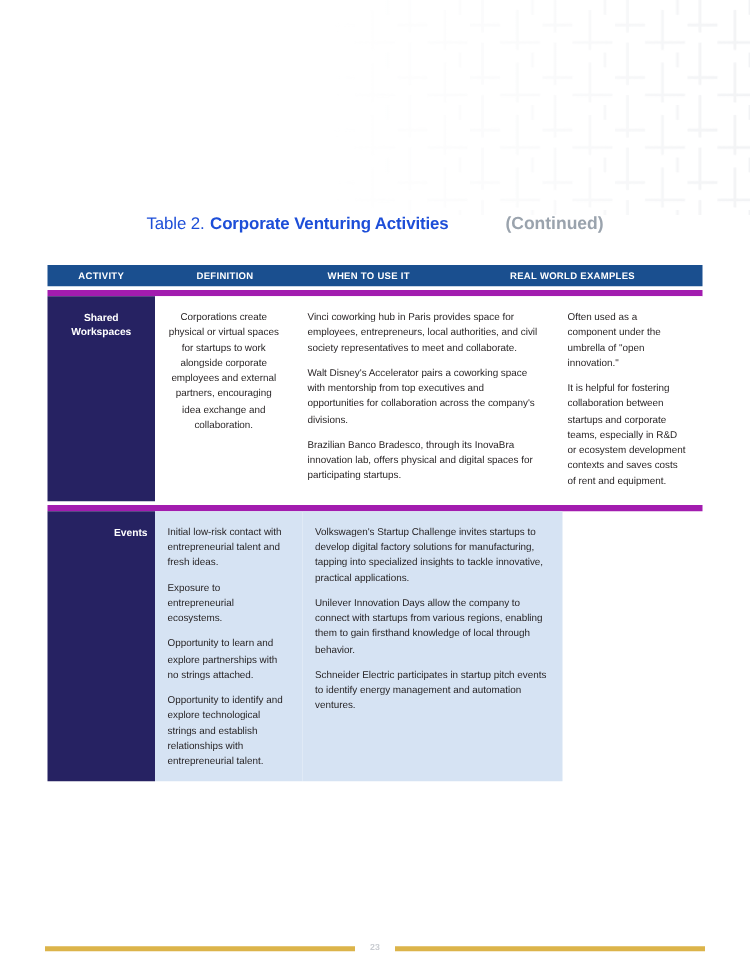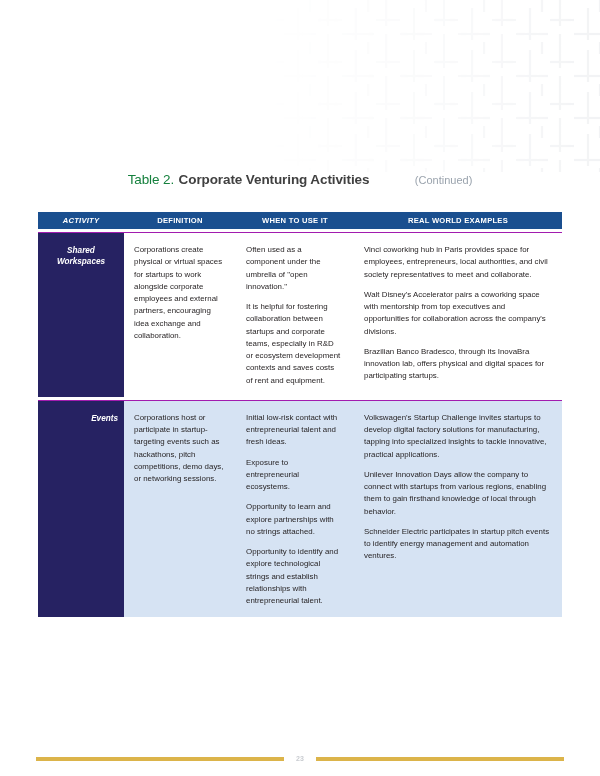--- a/index.html
+++ b/index.html
@@ -32,35 +32,35 @@
     position: absolute;
     top: 170px;
     left: 0;
     width: 600px;
     text-align: center;
     z-index: 2;
     white-space: nowrap;
   }
   #doc-title .t-prefix {
     font-size: 13.5px;
-    color: #15803d;
+    color: #1d4ed8;
     font-weight: 400;
     letter-spacing: -0.1px;
     margin-top: 28px;
   }
   #doc-title .t-main {
     font-size: 13.5px;
     color: #153f75;
     font-weight: bold;
     letter-spacing: -0.1px;
   }
   #doc-title .t-suffix {
-    font-size: 11px;
+    font-size: 14px;
     color: #9aa3ad;
-    font-weight: 400;
+    font-weight: 700;
     padding-left: 41px;
   }
 
   
   #cv-table {
     position: absolute;
     left: 38px;
     top: 212px;
     width: 524px;
     z-index: 2;
@@ -73,29 +73,29 @@
     align-items: center;
   }
   .tbl-head .hc {
     color: #ffffff;
     font-size: 7.6px;
     font-weight: bold;
     letter-spacing: 0.25px;
     text-align: center;
   }
 
-  .col-a { width: 86px; flex: 0 0 86px; font-style: italic; }
-  .col-b { width: 112px; flex: 0 0 112px; }
+  .col-a { width: 86px; flex: 0 0 86px; }
+  .col-b { width: 112px; flex: 0 0 112px; text-align: center; }
   .col-c { width: 118px; flex: 0 0 118px; }
   .col-d { width: 208px; flex: 0 0 208px; }
 
   .tbl-row {
     display: flex;
     margin-top: 3px;
-    border-top: 1px solid #a21caf;
+    border-top: 5px solid #a21caf;
   }
   .cell-activity {
     background: #262262;
     color: #ffffff;
     font-size: 8.2px;
     font-weight: bold;
     text-align: center;
     padding: 12px 6px 10px 6px;
     line-height: 1.35;
     box-sizing: border-box;
@@ -163,54 +163,51 @@
         <line x1="10" y1="34" x2="10" y2="52"></line>
         <line x1="50" y1="-4" x2="50" y2="12"></line>
       </g>
     </pattern>
   </defs>
   <rect x="0" y="0" width="340" height="172" fill="url(#maze)" mask="url(#fadeMask)"></rect>
 </svg>
 
 <div id="doc-title">
   <span class="t-prefix">Table 2.</span>
-  <span class="t-main" style="color: #404040; margin-top: 47px;">Corporate Venturing Activities</span>
+  <span class="t-main" style="color: #1d4ed8; margin-top: 47px;">Corporate Venturing Activities</span>
   <span class="t-suffix">(Continued)</span>
 </div>
 
 <div id="cv-table">
 
   <div class="tbl-head" style="background: rgb(26, 79, 143);">
     <div class="hc col-a">ACTIVITY</div>
     <div class="hc col-b">DEFINITION</div>
     <div class="hc col-c">WHEN TO USE IT</div>
     <div class="hc col-d">REAL WORLD EXAMPLES</div>
   </div>
 
   <div class="tbl-row row-shaded">
     <div class="cell-activity col-a" style="background: rgb(38, 34, 98);">Shared Workspaces</div>
     <div class="cell-body col-b">
         <p>Corporations create physical or virtual spaces for startups to work alongside corporate employees and external partners, encouraging idea exchange and collaboration.</p>
       </div>
-    <div class="cell-body col-c">
-        <p>Often used as a component under the umbrella of "open innovation."</p>
-        <p>It is helpful for fostering collaboration between startups and corporate teams, especially in R&amp;D or ecosystem development contexts and saves costs of rent and equipment.</p>
-      </div>
     <div class="cell-body col-d">
         <p>Vinci coworking hub in Paris provides space for employees, entrepreneurs, local authorities, and civil society representatives to meet and collaborate.</p>
         <p>Walt Disney's Accelerator pairs a coworking space with mentorship from top executives and opportunities for collaboration across the company's divisions.</p>
         <p>Brazilian Banco Bradesco, through its InovaBra innovation lab, offers physical and digital spaces for participating startups.</p>
       </div>
+    <div class="cell-body col-c">
+        <p>Often used as a component under the umbrella of "open innovation."</p>
+        <p>It is helpful for fostering collaboration between startups and corporate teams, especially in R&amp;D or ecosystem development contexts and saves costs of rent and equipment.</p>
+      </div>
   </div>
 
   <div class="tbl-row row-tinted">
     <div class="cell-activity col-a" style="background: rgb(38, 34, 98); text-align: right;">Events</div>
-    <div class="cell-body col-b" style="background: rgb(214, 227, 243);">
-        <p>Corporations host or participate in startup-targeting events such as hackathons, pitch competitions, demo days, or networking sessions.</p>
-      </div>
     <div class="cell-body col-c" style="background: rgb(214, 227, 243);">
         <p>Initial low-risk contact with entrepreneurial talent and fresh ideas.</p>
         <p>Exposure to entrepreneurial ecosystems.</p>
         <p>Opportunity to learn and explore partnerships with no strings attached.</p>
         <p>Opportunity to identify and explore technological strings and establish relationships with entrepreneurial talent.</p>
       </div>
     <div class="cell-body col-d" style="background: rgb(214, 227, 243);">
         <p>Volkswagen's Startup Challenge invites startups to develop digital factory solutions for manufacturing, tapping into specialized insights to tackle innovative, practical applications.</p>
         <p>Unilever Innovation Days allow the company to connect with startups from various regions, enabling them to gain firsthand knowledge of local through behavior.</p>
         <p>Schneider Electric participates in startup pitch events to identify energy management and automation ventures.</p>

